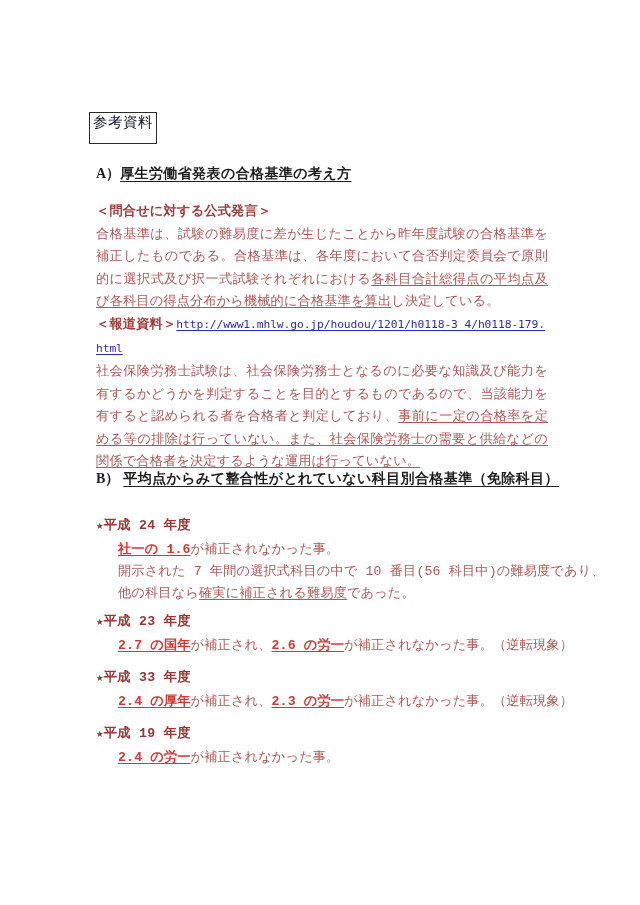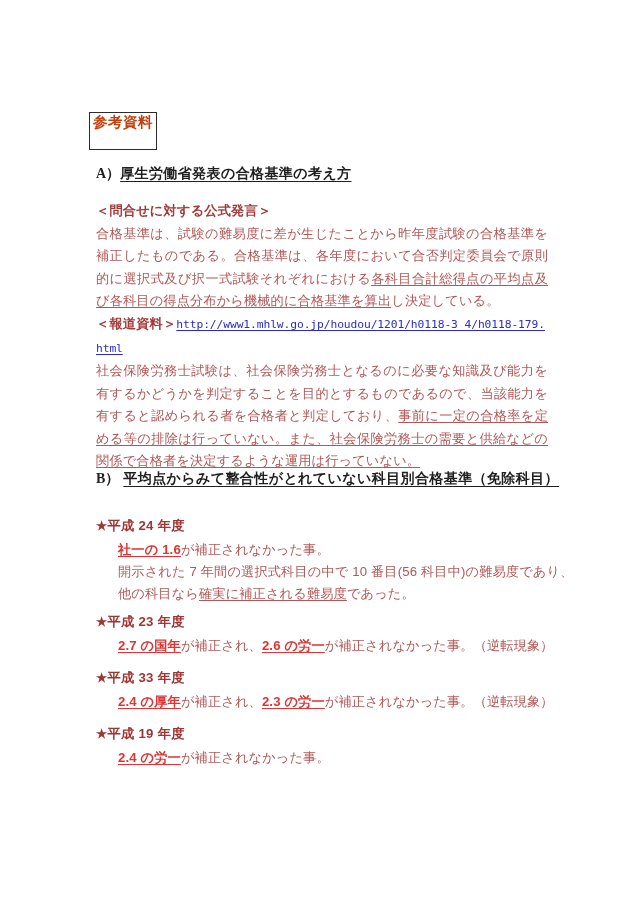--- a/index.html
+++ b/index.html
@@ -28,25 +28,25 @@
 
   
   .doc-title-wrap {
     position: absolute;
     left: 89px;
     top: 112px;
   }
   .doc-title {
     display: inline-block;
     border: 1px solid #2b2b2b;
-    padding: 1px 3px 18px 3px;
+    padding: 1px 3px 12px 3px;
     font-size: 14.5px;
-    font-weight: bold;
+    font-weight: normal;
     line-height: 1.15;
-    color: #c2410c;
+    color: #0f172a;
     letter-spacing: 0.5px;
     font-family: "DejaVu Serif", "Liberation Serif", serif;
   }
 
   
   .section-head {
     position: absolute;
     font-size: 14px;
     font-weight: bold;
     color: #1f1f1f;
@@ -101,21 +101,21 @@
     letter-spacing: -0.1px;
     word-break: break-all;
   }
 
   
   .year-entry {
     position: absolute;
     left: 96px;
     width: 460px;
     color: #b25757;
-    font-family: Liberation Sans, sans-serif;
+    font-family: Liberation Mono, monospace;
   }
   .year-head {
     font-size: 13.2px;
     font-weight: bold;
     color: #9e3535;
     letter-spacing: 0.3px;
     line-height: 20px;
     white-space: nowrap;
   }
   .year-head .star { font-size: 12.5px; }

